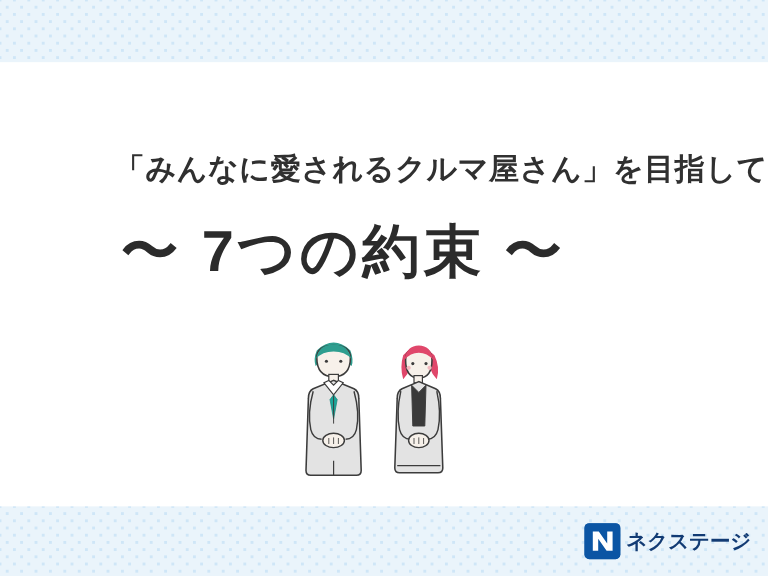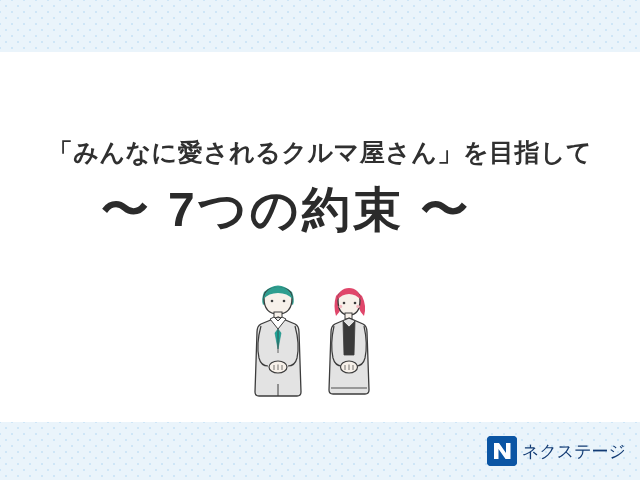--- a/index.html
+++ b/index.html
@@ -37,23 +37,23 @@
     left: 0;
     top: 52px;
     width: 640px;
     height: 370px;
     background: #ffffff;
   }
 
   .headline {
     position: absolute;
     left: 0;
-    top: 136px;
+    top: 124px;
     width: 640px;
-    text-align: center;
+    text-align: right;
     font-size: 25px;
     font-weight: bold;
     color: #303030;
     letter-spacing: 0.5px;
     white-space: nowrap;
   }
   .subhead {
     position: absolute;
     left: 0;
     top: 178px;
@@ -87,21 +87,21 @@
   .logo-mark {
     width: 30px;
     height: 30px;
     background: #0b55a4;
     border-radius: 4px;
     position: relative;
     display: block;
   }
   .logo-text {
     font-size: 17px;
-    font-weight: normal;
+    font-weight: bold;
     color: #123b74;
     letter-spacing: 0px;
     line-height: 1;
   }
 </style>
 </head>
 <body>
 
 <div class="canvas">
 

